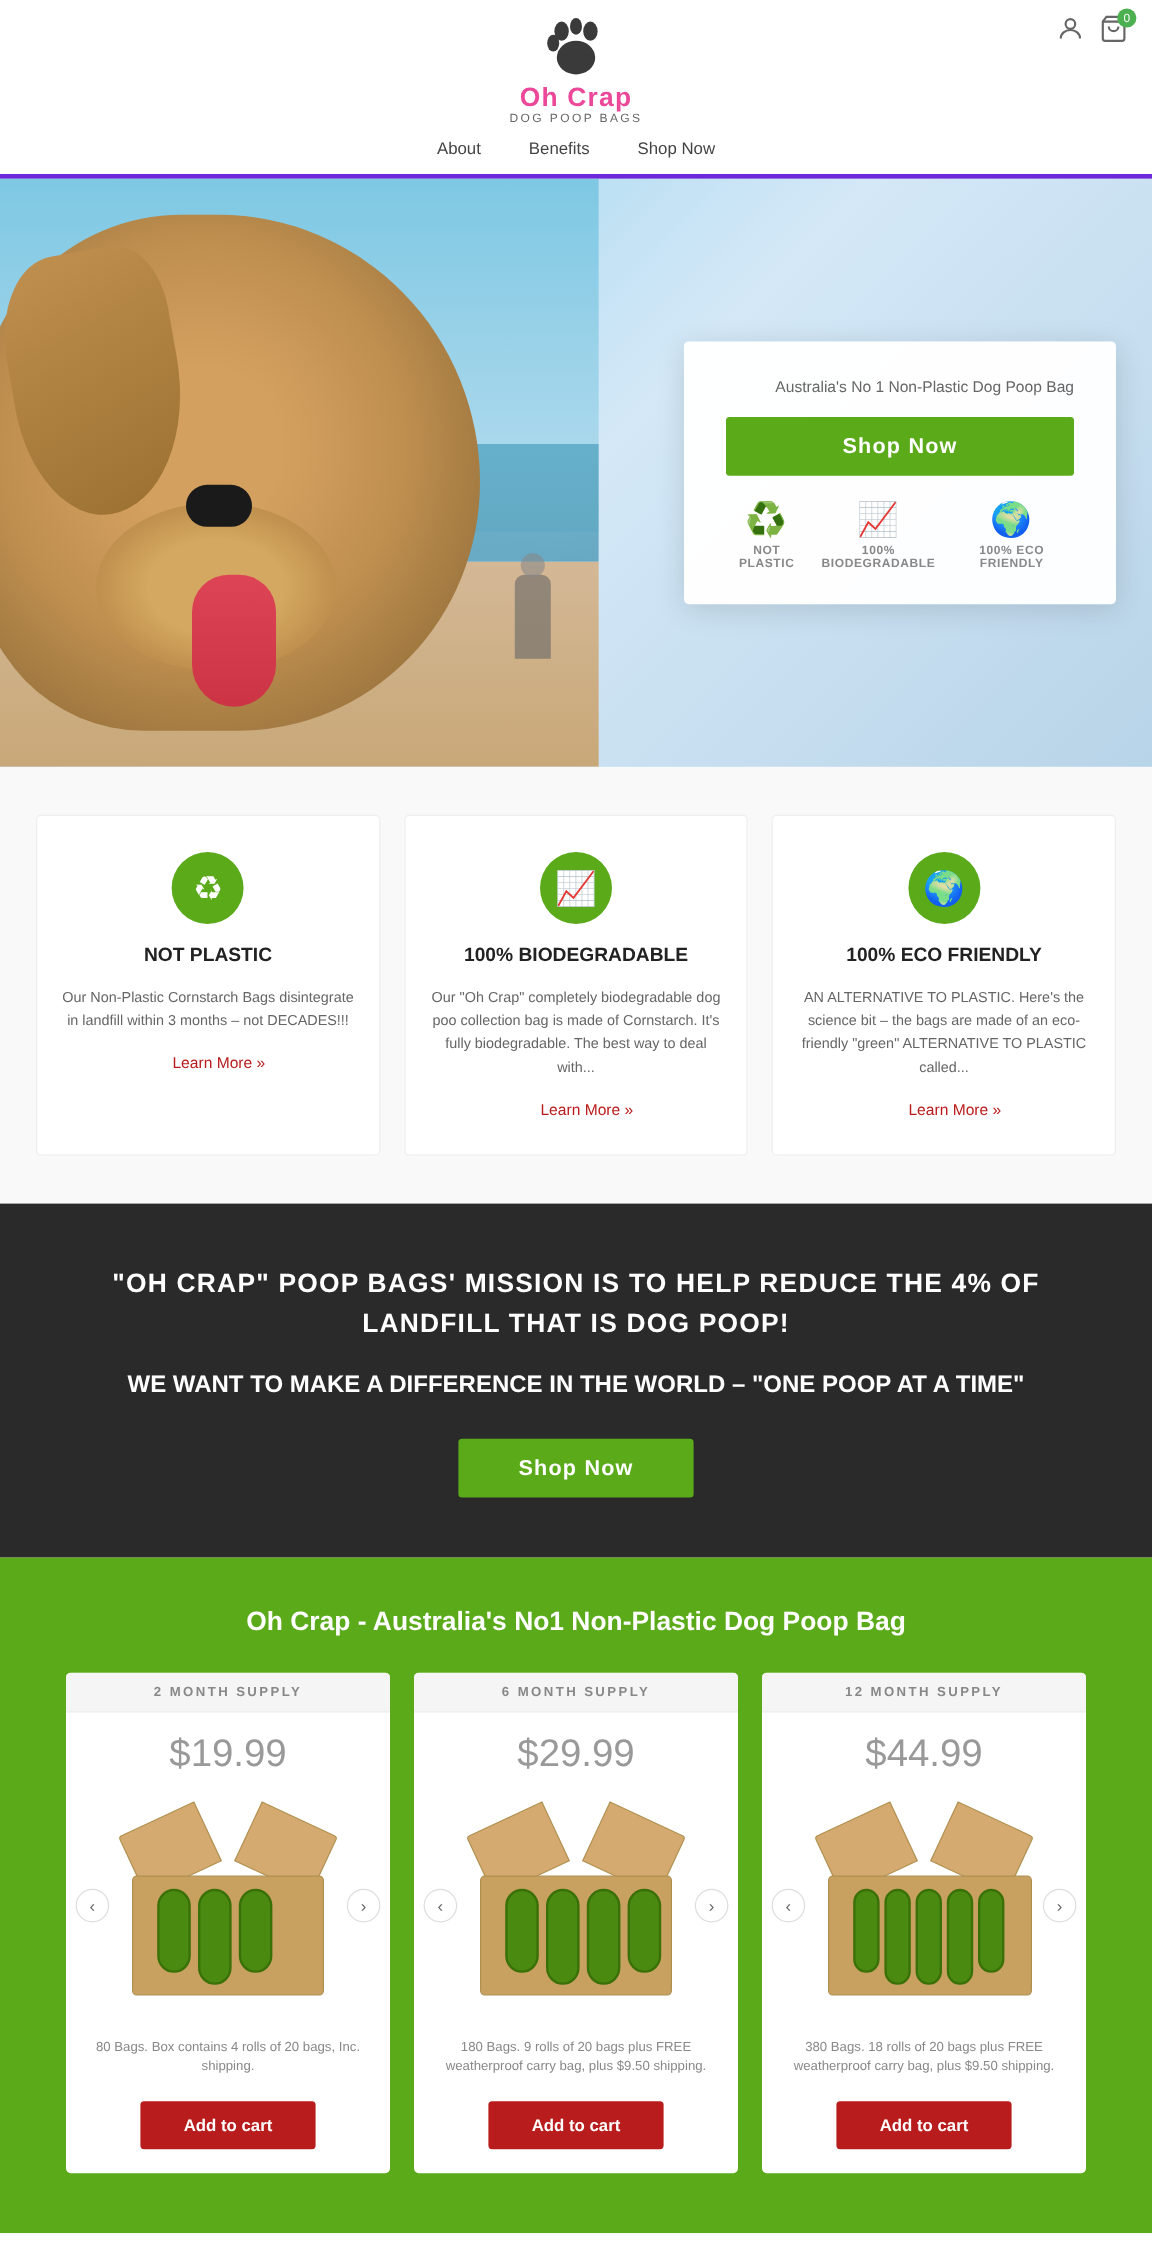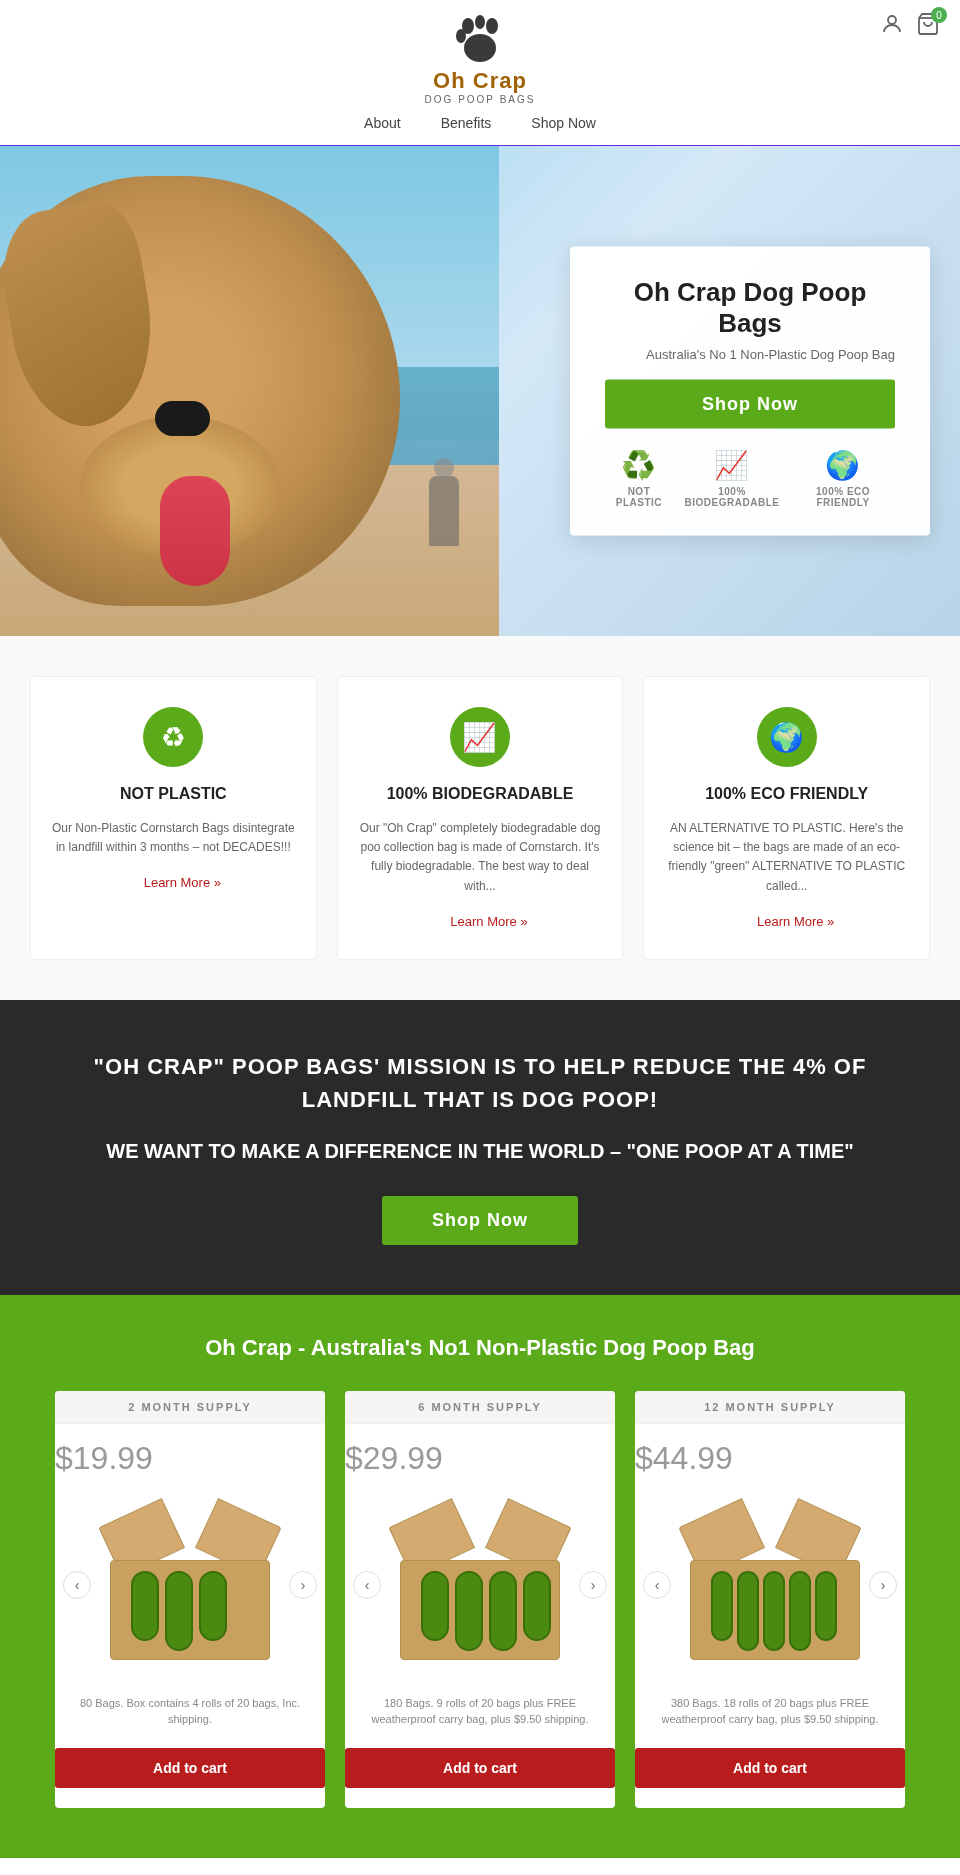--- a/index.html
+++ b/index.html
@@ -16,21 +16,21 @@
     }
     .header-logo {
       display: flex;
       flex-direction: column;
       align-items: center;
       text-decoration: none;
     }
     .header-logo-text {
       font-size: 22px;
       font-weight: bold;
-      color: #a16207;
+      color: #ec4899;
       letter-spacing: 1px;
     }
     .header-logo-sub {
       font-size: 10px;
       color: #666;
       letter-spacing: 2px;
       text-transform: uppercase;
     }
     .header-icons {
       position: absolute;
@@ -61,21 +61,21 @@
       justify-content: center;
     }
 
     
     .nav {
       display: flex;
       justify-content: center;
       gap: 40px;
       padding: 10px 0 14px;
       background: #fff;
-      border-bottom: 1px solid #6d28d9;
+      border-bottom: 4px solid #6d28d9;
     }
     .nav a {
       text-decoration: none;
       color: #444;
       font-size: 14px;
     }
 
     
     .hero {
       position: relative;
@@ -254,20 +254,21 @@
       gap: 20px;
       justify-content: center;
     }
     .product-card {
       background: #fff;
       border-radius: 4px;
       width: 270px;
       overflow: hidden;
       display: flex;
       flex-direction: column;
+      align-items: center;
       padding-bottom: 20px;
     }
     .product-supply-badge {
       background: #f5f5f5;
       width: 100%;
       text-align: center;
       padding: 10px 0;
       font-size: 11px;
       color: #888;
       text-transform: uppercase;
@@ -445,21 +446,20 @@
 
     <div style="position:absolute;left:155px;bottom:200px;width:55px;height:35px;background:#1a1a1a;border-radius:30px;"></div>
 
     <div style="position:absolute;left:160px;bottom:50px;width:70px;height:110px;background:linear-gradient(180deg,#dd4455,#cc3344);border-radius:35px 35px 40px 40px;"></div>
 
     <div style="position:absolute;right:40px;bottom:90px;width:30px;height:70px;background:#666;border-radius:8px 8px 0 0;opacity:0.6;"></div>
     <div style="position:absolute;right:45px;bottom:158px;width:20px;height:20px;background:#888;border-radius:50%;opacity:0.6;"></div>
   </div>
 
   <div class="hero-card">
-    <h1>Oh Crap Dog Poop Bags</h1>
     <p>Australia's No 1 Non-Plastic Dog Poop Bag</p>
     <a href="#" class="btn-green">Shop Now</a>
     <div class="hero-badges">
       <div class="hero-badge">
         <span class="hero-badge-icon">♻️</span>
         <span class="hero-badge-label">NOT PLASTIC</span>
       </div>
       <div class="hero-badge">
         <span class="hero-badge-icon">📈</span>
         <span class="hero-badge-label">100% BIODEGRADABLE</span>

